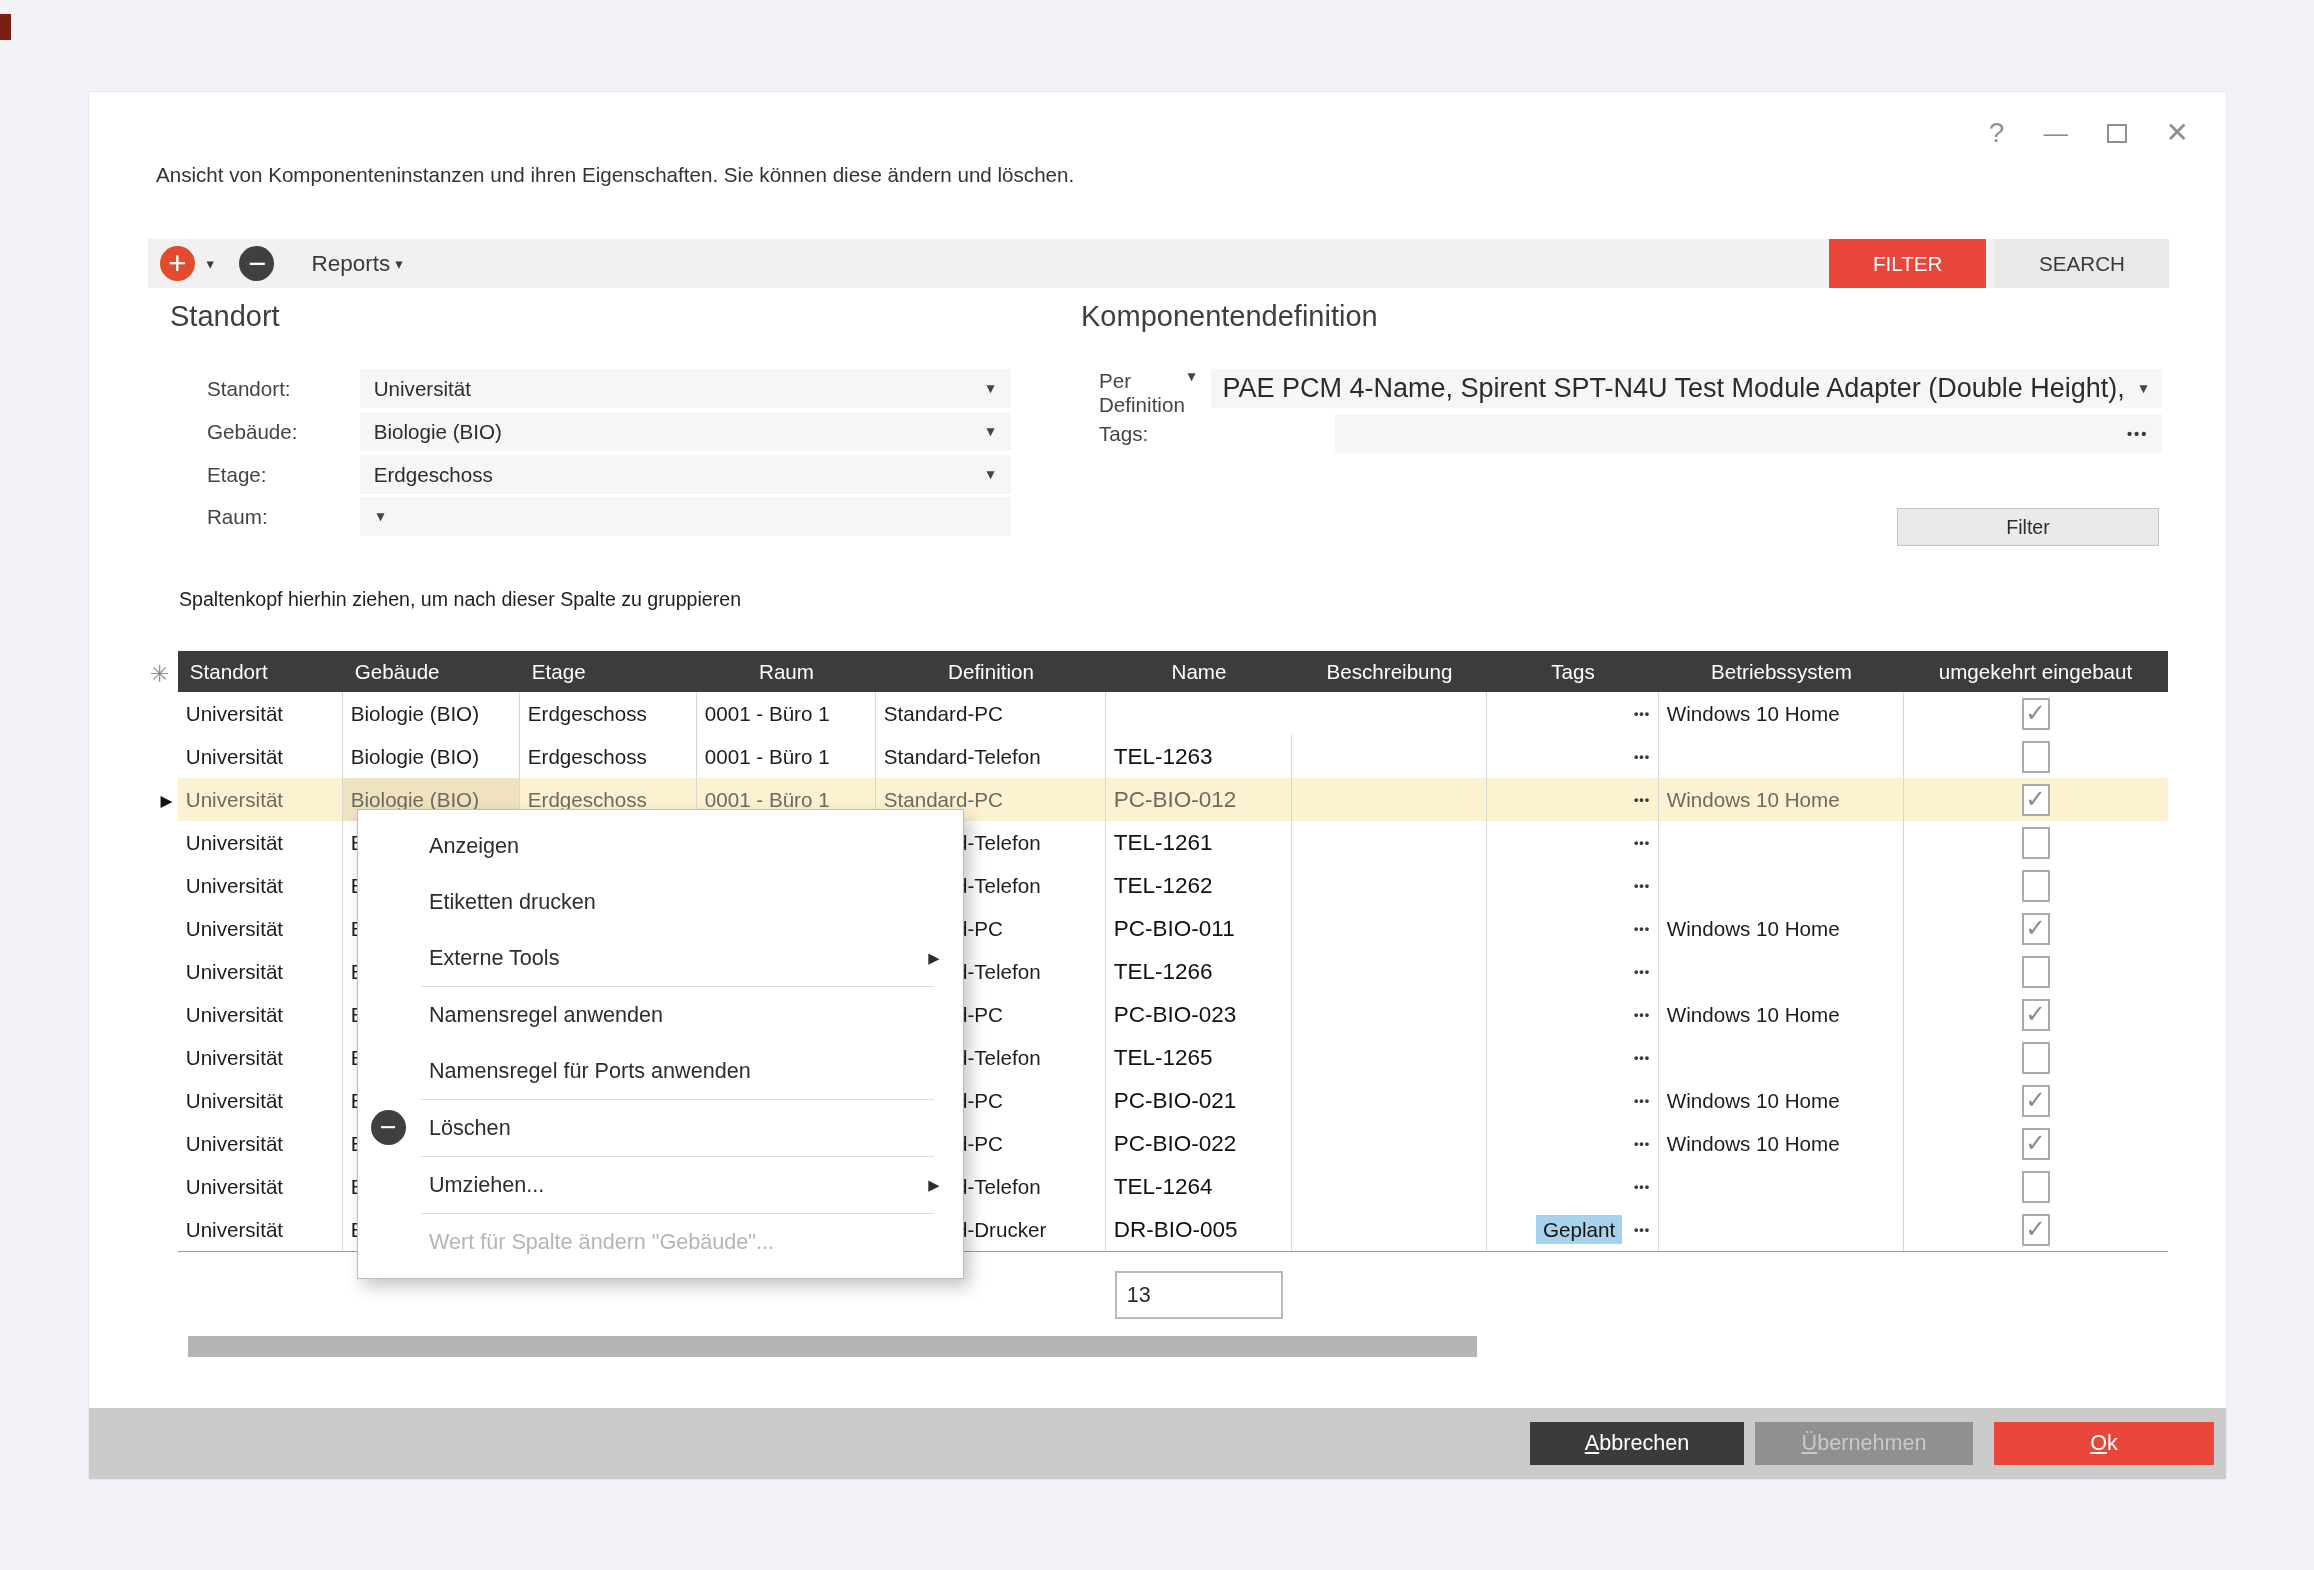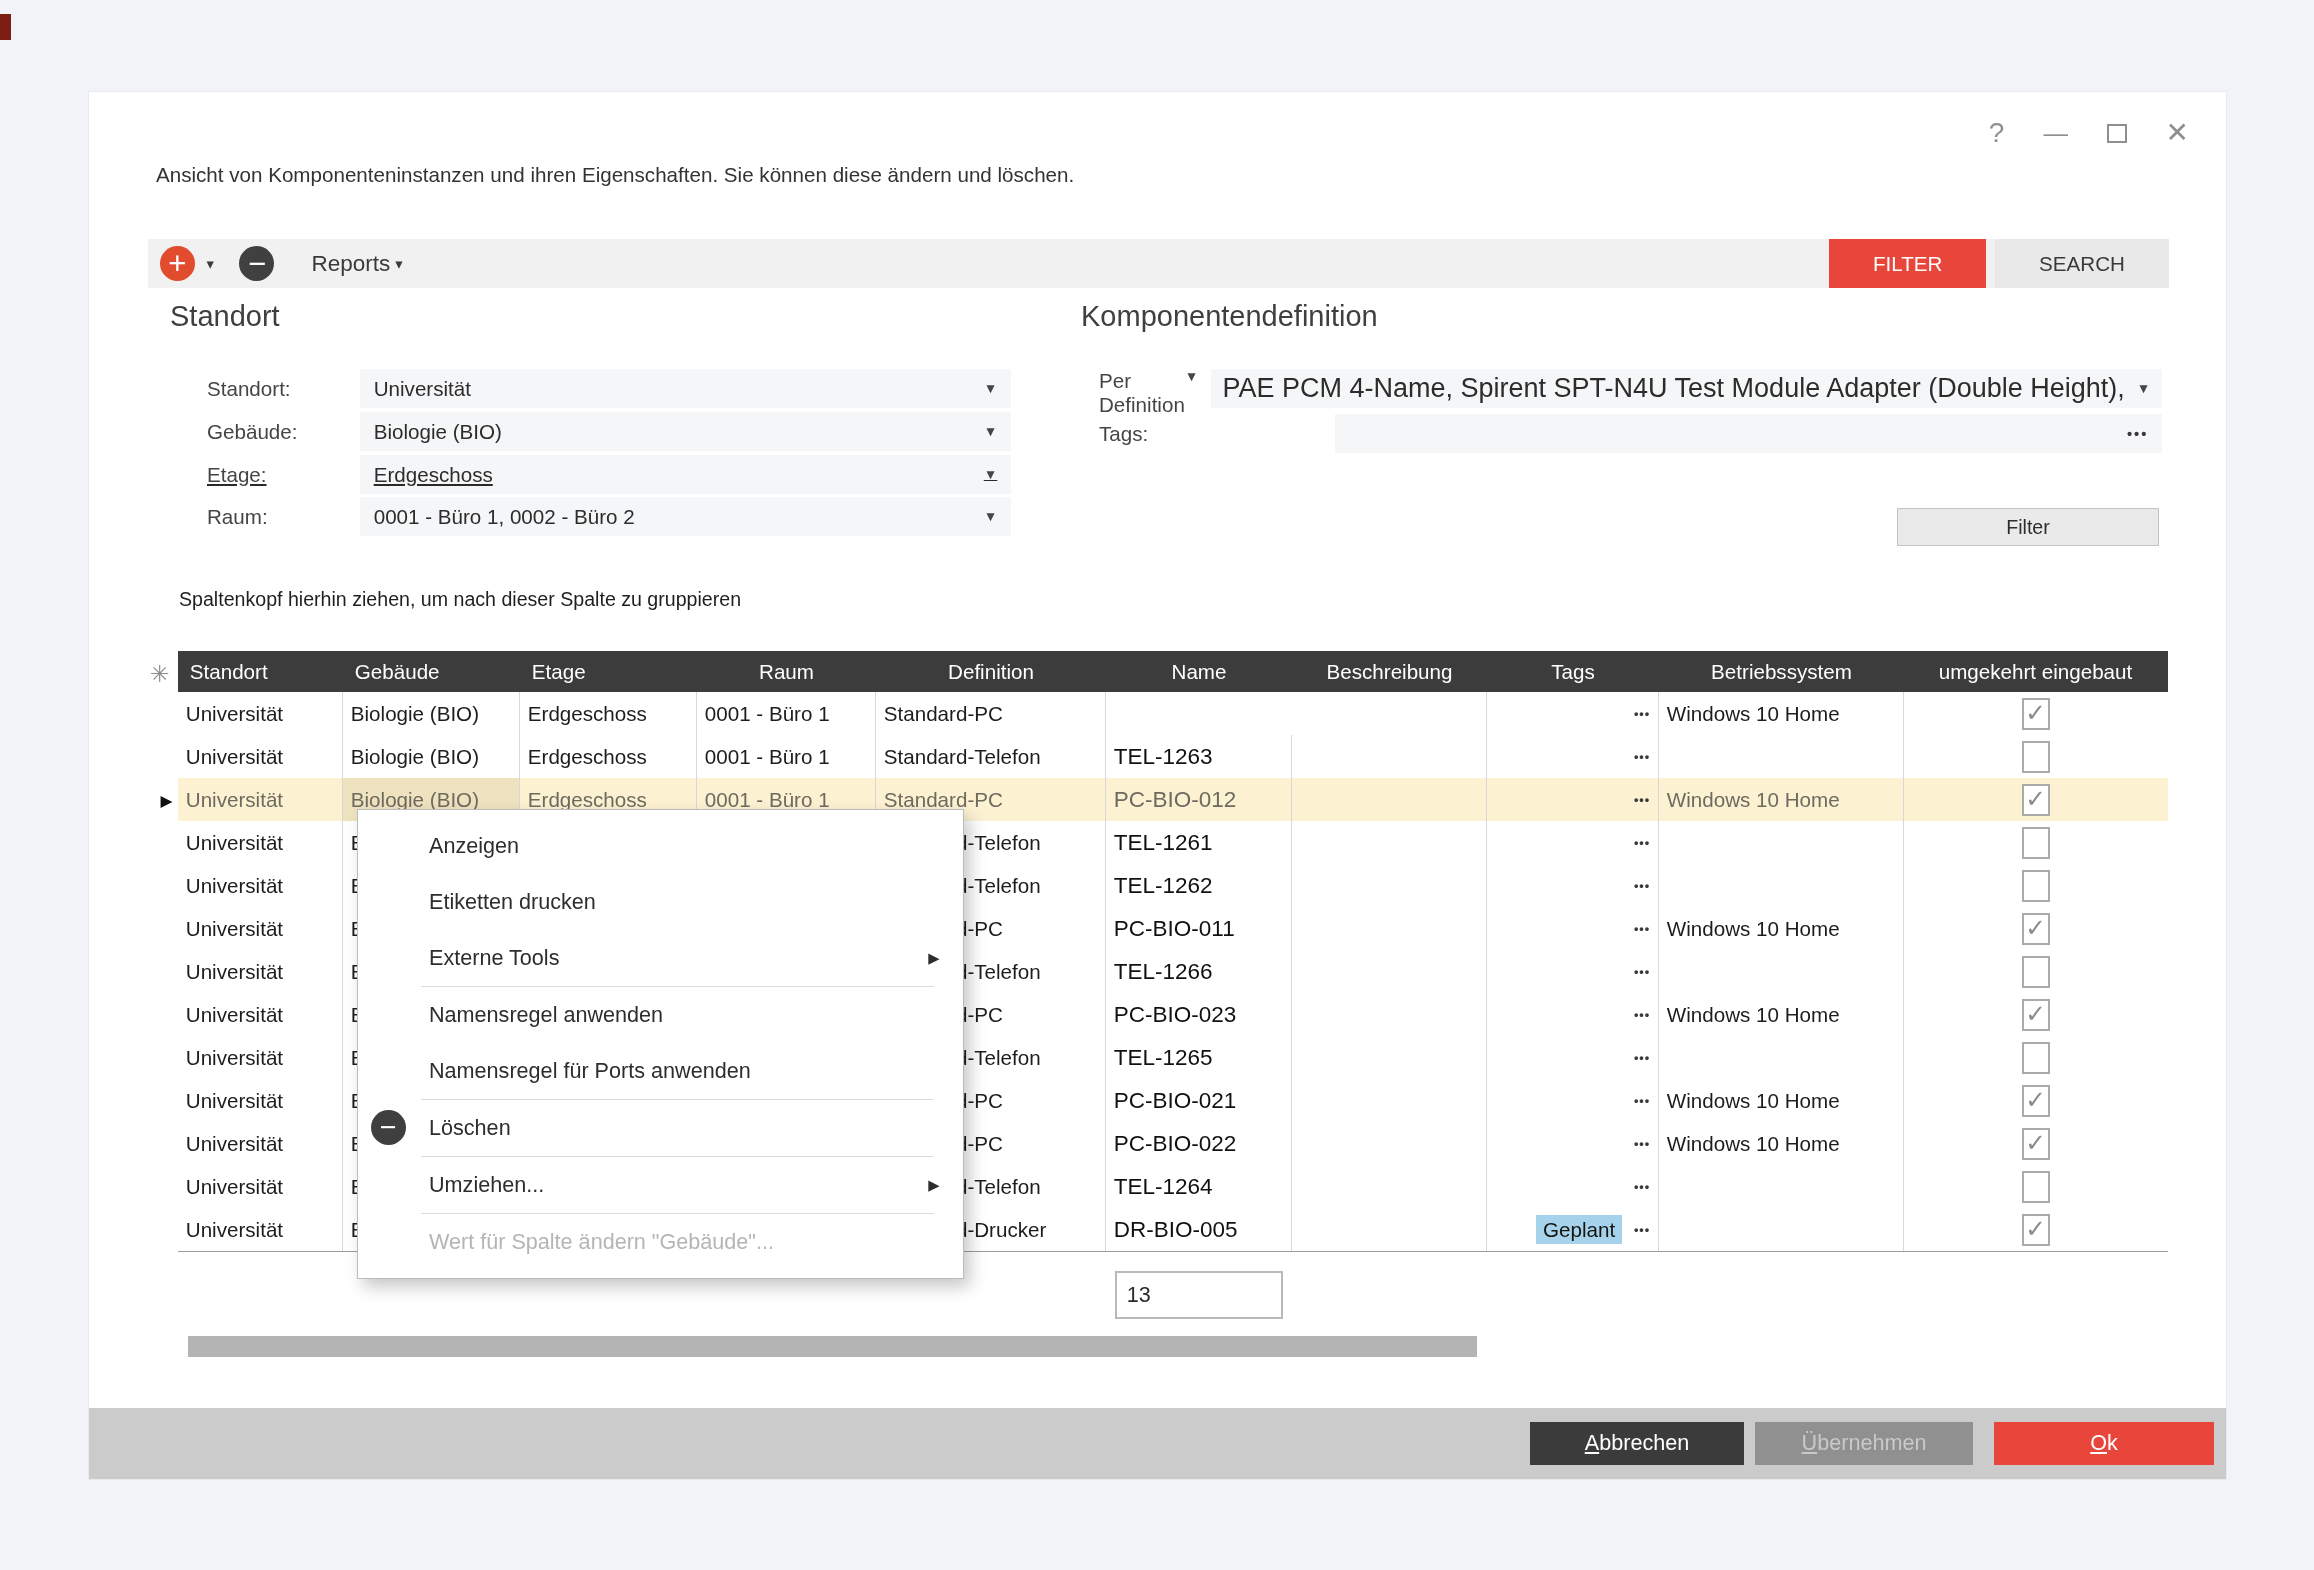--- a/index.html
+++ b/index.html
@@ -139,31 +139,30 @@
             <span class="car">▼</span>
           </div>
         </div>
         <div class="f-row" style="top: 320px;">
           <span class="f-label">Gebäude:</span>
           <div class="sel-box">
             <span class="val">Biologie (BIO)</span>
             <span class="car">▼</span>
           </div>
         </div>
-        <div class="f-row" style="top: 363px; text-decoration: underline;">
+        <div class="f-row" style="top: 363px;">
           <span class="f-label">Etage:</span>
           <div class="sel-box">
             <span class="val">Erdgeschoss</span>
             <span class="car">▼</span>
           </div>
         </div>
         <div class="f-row" style="top: 405px;">
           <span class="f-label">Raum:</span>
           <div class="sel-box">
-            <span class="val">0001 - Büro 1, 0002 - Büro 2</span>
             <span class="car">▼</span>
           </div>
         </div>
       </div>
 
     <div class="pd-row">
       <span class="pd-label">Per Definition</span>
       <span class="pd-caret">▼</span>
       <div class="pd-box">
         <span class="val">PAE PCM 4-Name, Spirent SPT-N4U Test Module Adapter (Double Height),</span>

